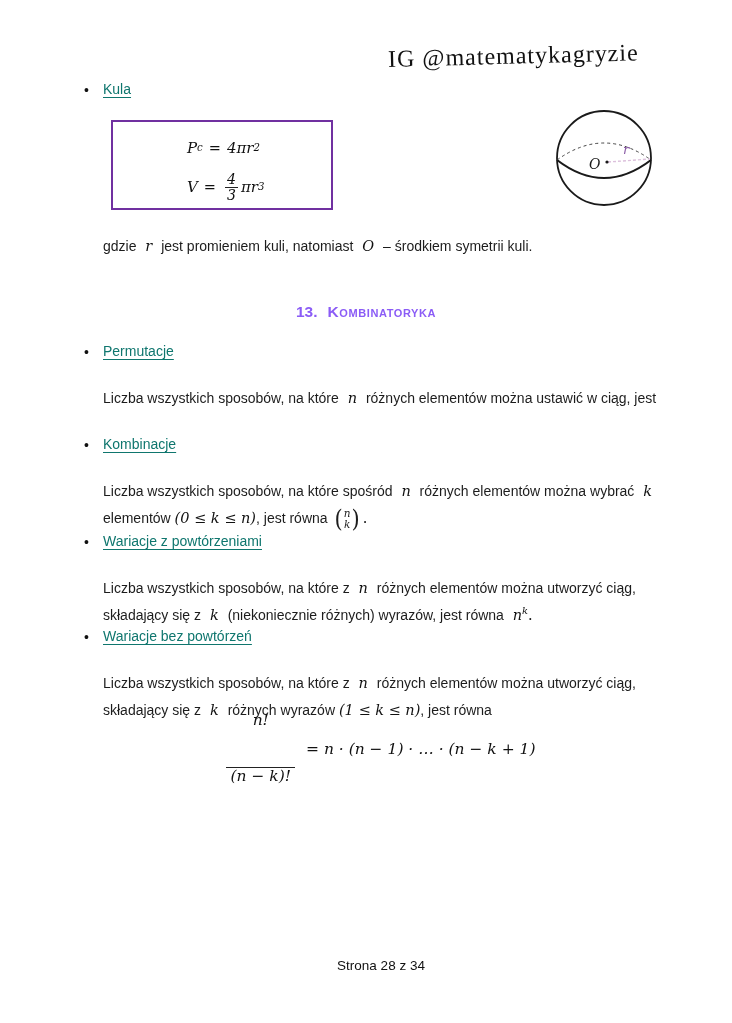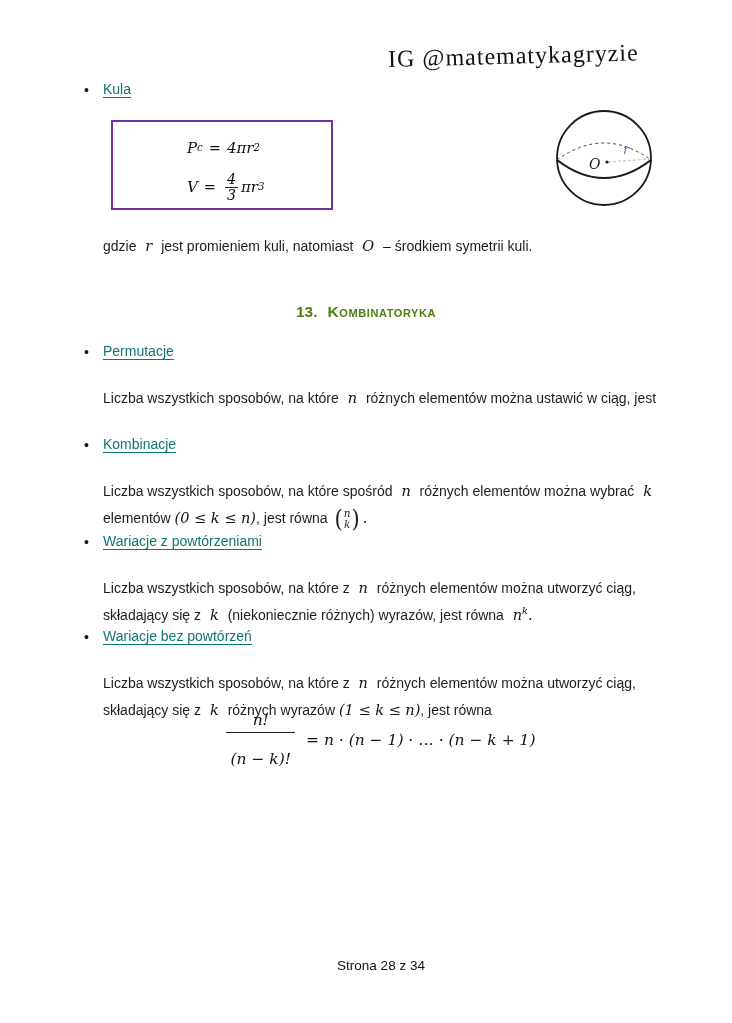--- a/index.html
+++ b/index.html
@@ -42,39 +42,39 @@
   .sfrac{display:inline-block;vertical-align:middle;text-align:center;font-size:0.94em;line-height:1.05;margin:0 3px;}
   .sfrac .fn{display:block;padding:0 2px;}
   .sfrac .fd{display:block;border-top:1.2px solid #222;padding:0 2px;}
   
   .sphere{position:absolute;left:551px;top:107px;}
   
   .note{position:absolute;left:103px;top:236px;width:560px;font-size:14px;line-height:20px;}
   
   .chapter{
     position:absolute;left:60px;top:303px;width:612px;
-    text-align:center;font-size:15.5px;font-weight:bold;color:#4d7c0f;
+    text-align:center;font-size:15.5px;font-weight:bold;color:#8b5cf6;
   }
   .chapter .num{margin-right:10px;}
   .chapter .sc{font-variant:small-caps;letter-spacing:0.6px;}
   
   .para{position:absolute;left:103px;width:556px;font-size:14px;color:#1c1c1c;margin-top:17px;}
   .para .ln{display:block;height:27px;line-height:27px;white-space:nowrap;}
   .binom{display:inline-flex;align-items:center;vertical-align:middle;margin:0 3px;}
   .binom .paren{font-family:"DejaVu Serif", serif;font-size:21px;font-weight:400;line-height:1;transform:scaleY(1.15);}
   .binom .col{display:inline-flex;flex-direction:column;align-items:center;
     font-family:"DejaVu Serif", serif;font-style:italic;font-size:10.5px;line-height:1.05;padding:0 1px;}
   
   .dformula{
     position:absolute;left:103px;top:712px;width:556px;text-align:center;
     font-family:"DejaVu Serif", serif;font-style:italic;font-size:15.5px;color:#111;
   }
   .dfrac{display:inline-block;vertical-align:middle;text-align:center;line-height:1.15;}
   .dfrac .num{display:block;padding:0 4px 2px;}
-  .dfrac .den{display:block;border-top:1.3px solid #222;padding:18px 4px 0;}
+  .dfrac .den{display:block;border-top:1.3px solid #222;padding:0 4px 0;margin-top:35px;}
   .drhs{vertical-align:middle;margin-left:6px;}
   
   .footer{position:absolute;left:103px;top:958px;width:556px;text-align:center;font-size:13.5px;color:#111;}
 </style>
 </head>
 <body>
 
 <div class="page">
 
   <div class="hand">IG @matematykagryzie</div>

